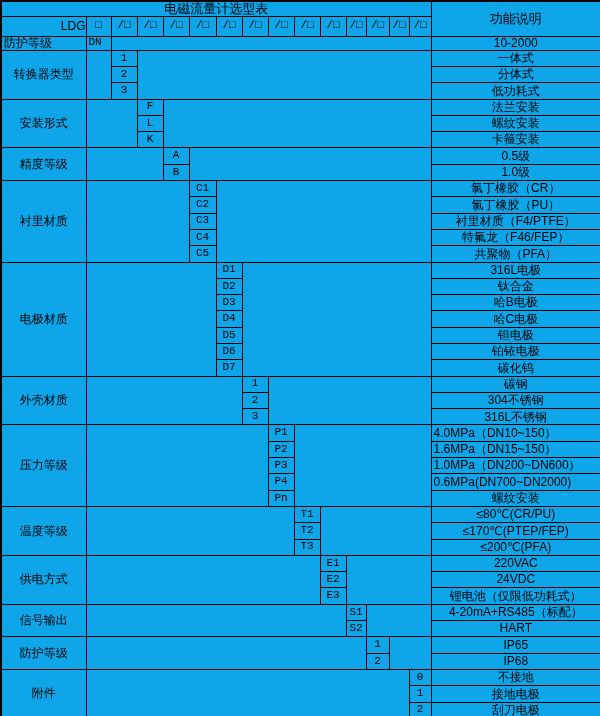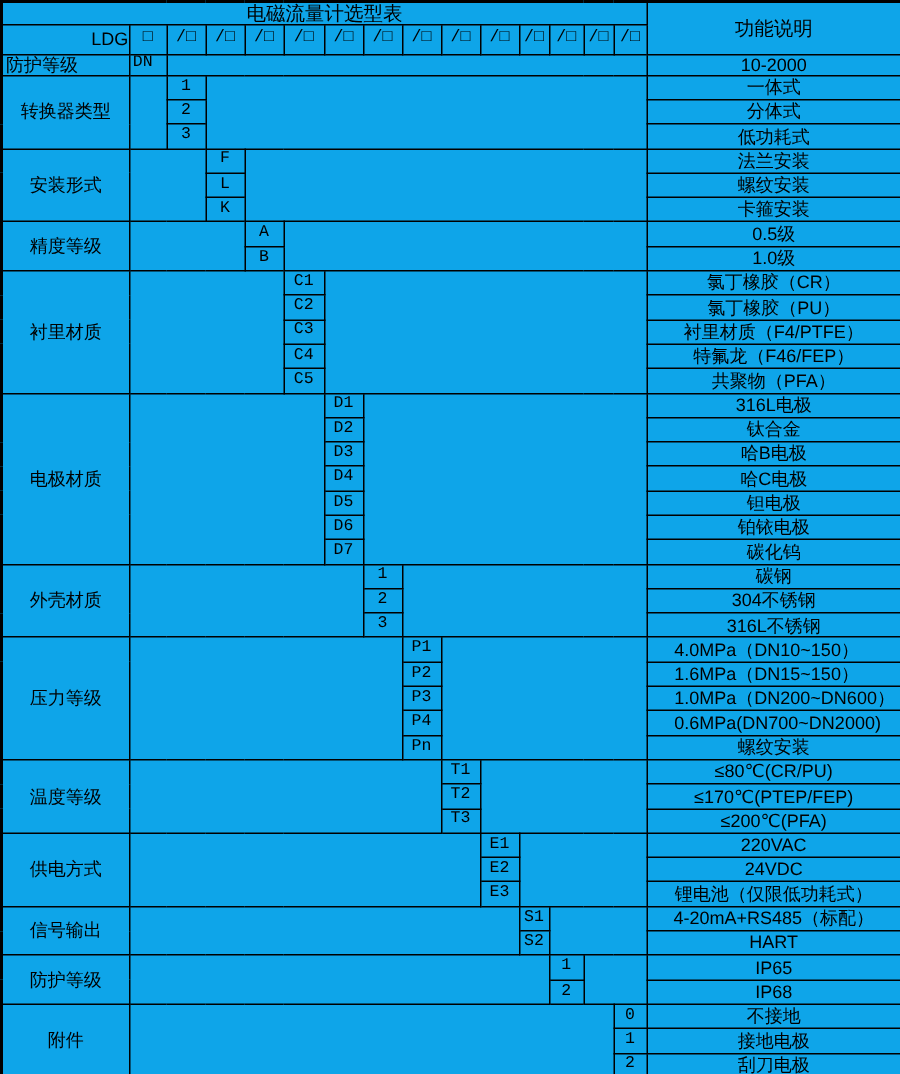--- a/index.html
+++ b/index.html
@@ -14,21 +14,21 @@
   tr.r-ldg{height:20px;}
   tr.r-dn{height:14px;}
   .title{font-size:13px;}
   .fn-head{font-size:13px;text-align:center;}
   .lbl{font-size:12px;}
   .lbl-left{text-align:right;padding-left:6px;}
   .lbl-tight{text-align:left;padding-left:2px;}
   .code{font-size:11px;font-family:"Liberation Mono","DejaVu Sans Mono","DejaVu Sans",monospace;}
   .slot{font-size:11px;letter-spacing:0;}
   .desc{font-size:12px;margin-top:48px;}
-  .desc.left{text-align:left;padding-left:18px;}
+  .desc.left{text-align:left;padding-left:2px;}
   .empty{border:1px solid #000;}
 </style>
 </head>
 <body>
 
 <div class="page">
 <table>
 <colgroup>
   <col style="width:85px">
         <col style="width:25px">

